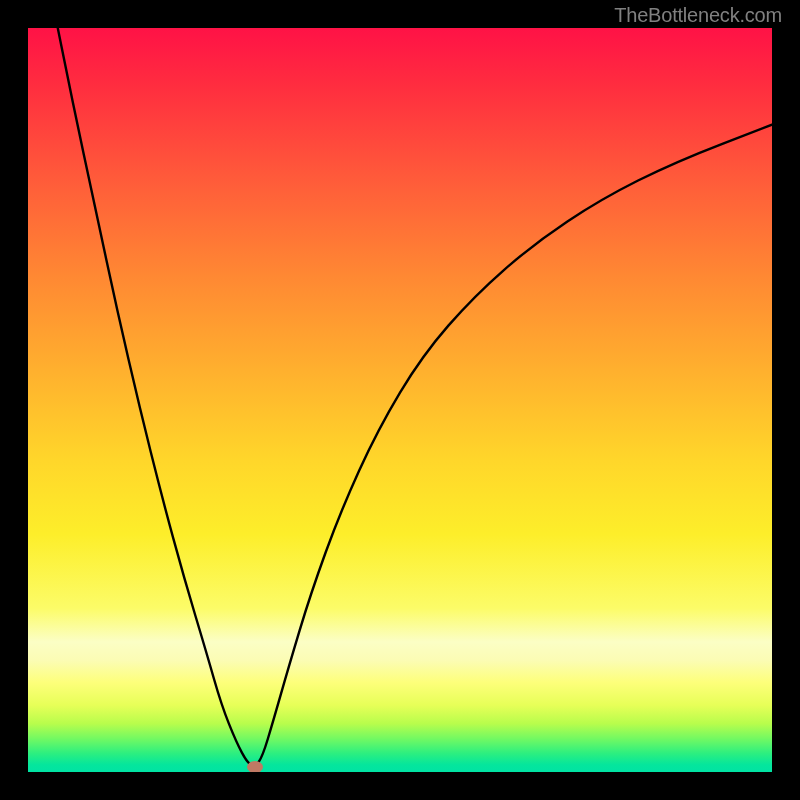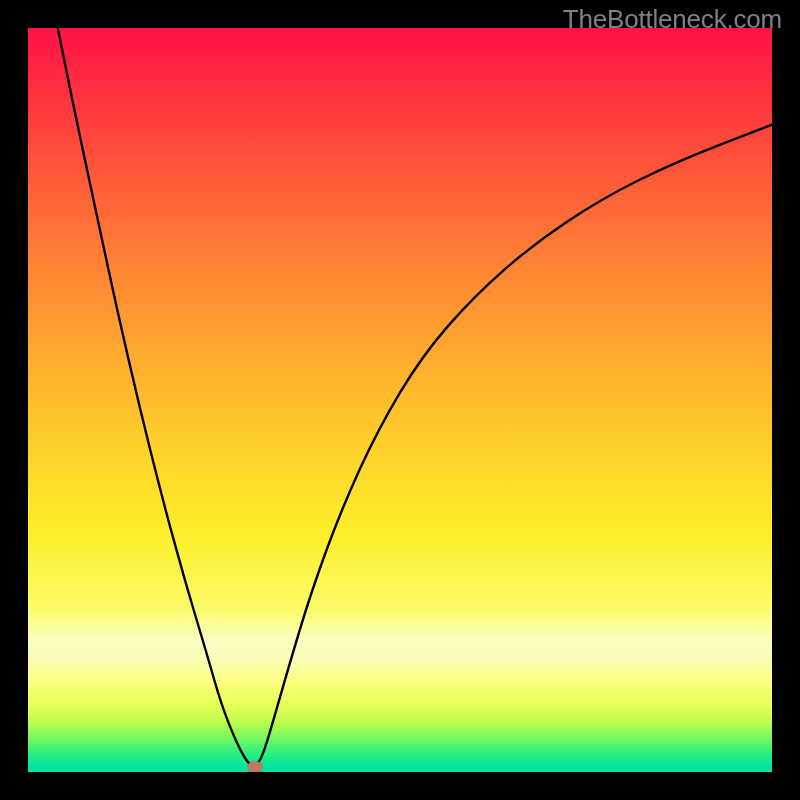--- a/index.html
+++ b/index.html
@@ -15,21 +15,21 @@
     position: relative;
     width: 800px;
     height: 800px;
     background: #000;
   }
   .watermark {
     position: absolute;
     top: 4px;
     right: 18px;
     color: #808080;
-    font-size: 26px;
+    font-size: 20px;
     font-weight: 500;
     letter-spacing: -0.2px;
     z-index: 10;
   }
   .plot-area {
     position: absolute;
     left: 28px;
     top: 28px;
     width: 744px;
     height: 744px;

